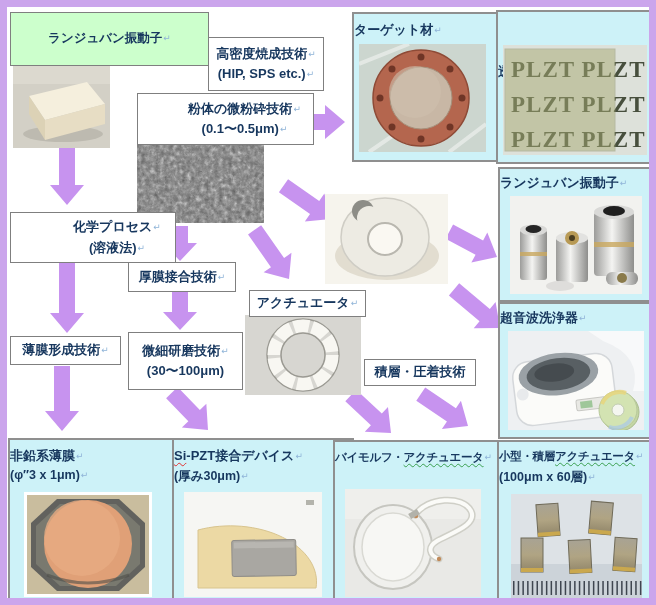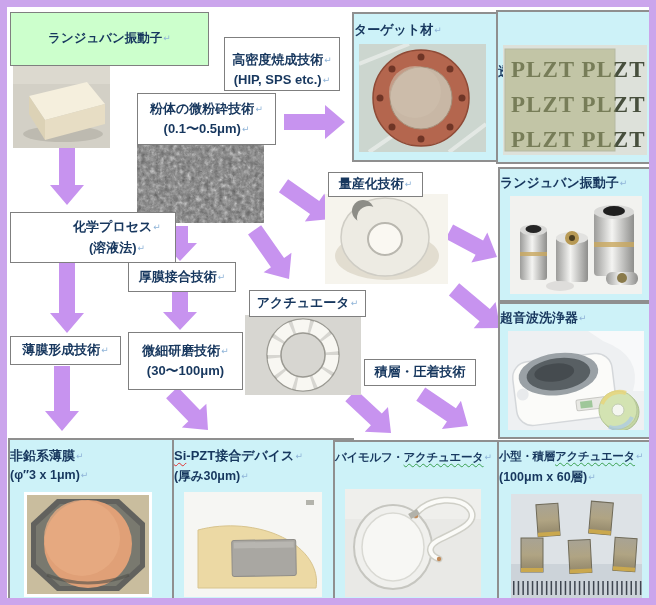--- a/index.html
+++ b/index.html
@@ -75,26 +75,26 @@
       <g transform="translate(468,426) rotate(34)">
           <polygon points="0,0 -20,-17 -20,-8 -57,-8 -57,8 -20,8 -20,17"></polygon>
         </g>
     </g>
   </svg>
 
   <div class="box green" style="left:10px;top:12px;width:197px;height:52px;">
     <div><span>ランジュバン振動子</span><span class="cr">↵</span></div>
   </div>
 
-  <div class="box" style="left:224px;top:37px;width:114px;height:52px;justify-content:flex-end;">
+  <div class="box" style="left:208px;top:37px;width:114px;height:52px;">
     <div><span>高密度焼成技術</span><span class="cr">↵</span></div>
     <div><span>(HIP, SPS etc.)</span><span class="cr">↵</span></div>
   </div>
 
-  <div class="box" style="left:137px;top:93px;width:137px;height:50px;">
+  <div class="box" style="left:137px;top:93px;width:137px;height:50px;padding-left:38px;">
     <div><span>粉体の微粉砕技術</span><span class="cr">↵</span></div>
     <div><span>(0.1〜0.5μm)</span><span class="cr">↵</span></div>
   </div>
 
   <div class="box" style="left:10px;top:212px;width:116px;height:49px;padding-left:48px;">
     <div><span>化学プロセス</span><span class="cr">↵</span></div>
     <div><span>(溶液法)</span><span class="cr">↵</span></div>
   </div>
 
   <div class="box" style="left:128px;top:262px;width:106px;height:28px;">
@@ -103,23 +103,20 @@
 
   <div class="box" style="left:10px;top:336px;width:109px;height:27px;">
     <div><span>薄膜形成技術</span><span class="cr">↵</span></div>
   </div>
 
   <div class="box" style="left:128px;top:332px;width:113px;height:56px;">
     <div><span>微細研磨技術</span><span class="cr">↵</span></div>
     <div><span>(30〜100μm)</span></div>
   </div>
 
-  <div class="box" style="left:328px;top:172px;width:93px;height:23px;">
-    <div><span>量産化技術</span><span class="cr">↵</span></div>
-  </div>
 
   <div class="box" style="left:249px;top:290px;width:115px;height:25px;">
     <div><span>アクチュエータ</span><span class="cr">↵</span></div>
   </div>
 
   <div class="box" style="left:364px;top:359px;width:110px;height:25px;">
     <div><span>積層・圧着技術</span></div>
   </div>
 
   <div class="freephoto" style="left:13px;top:64px;width:97px;height:84px;">

